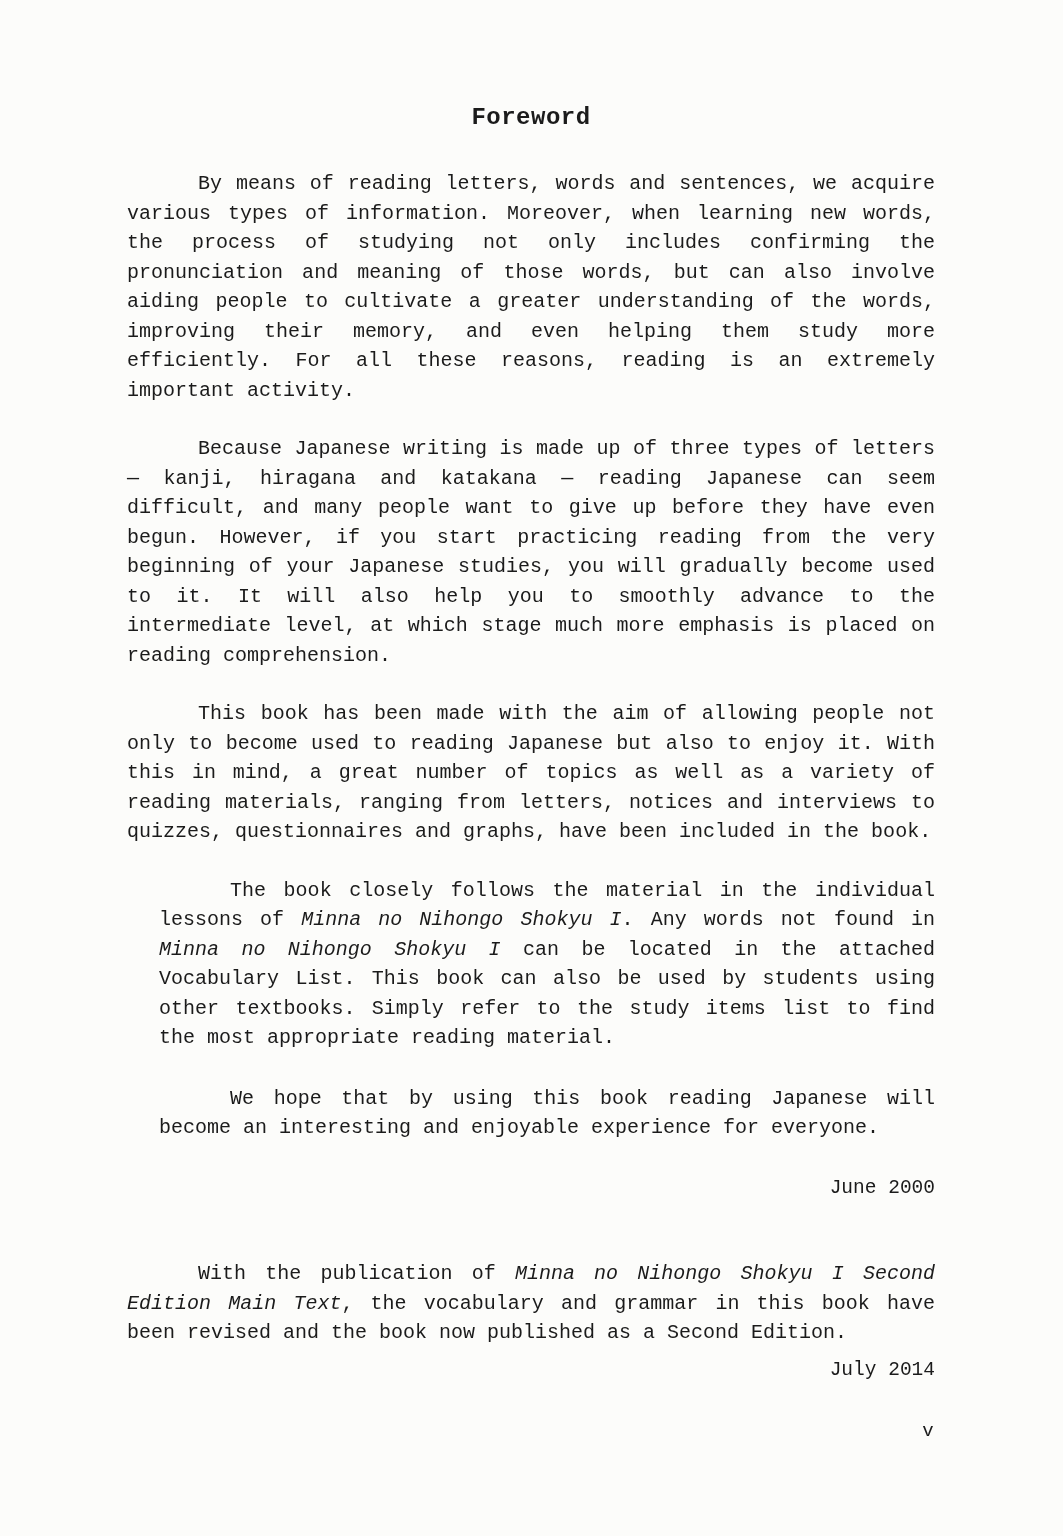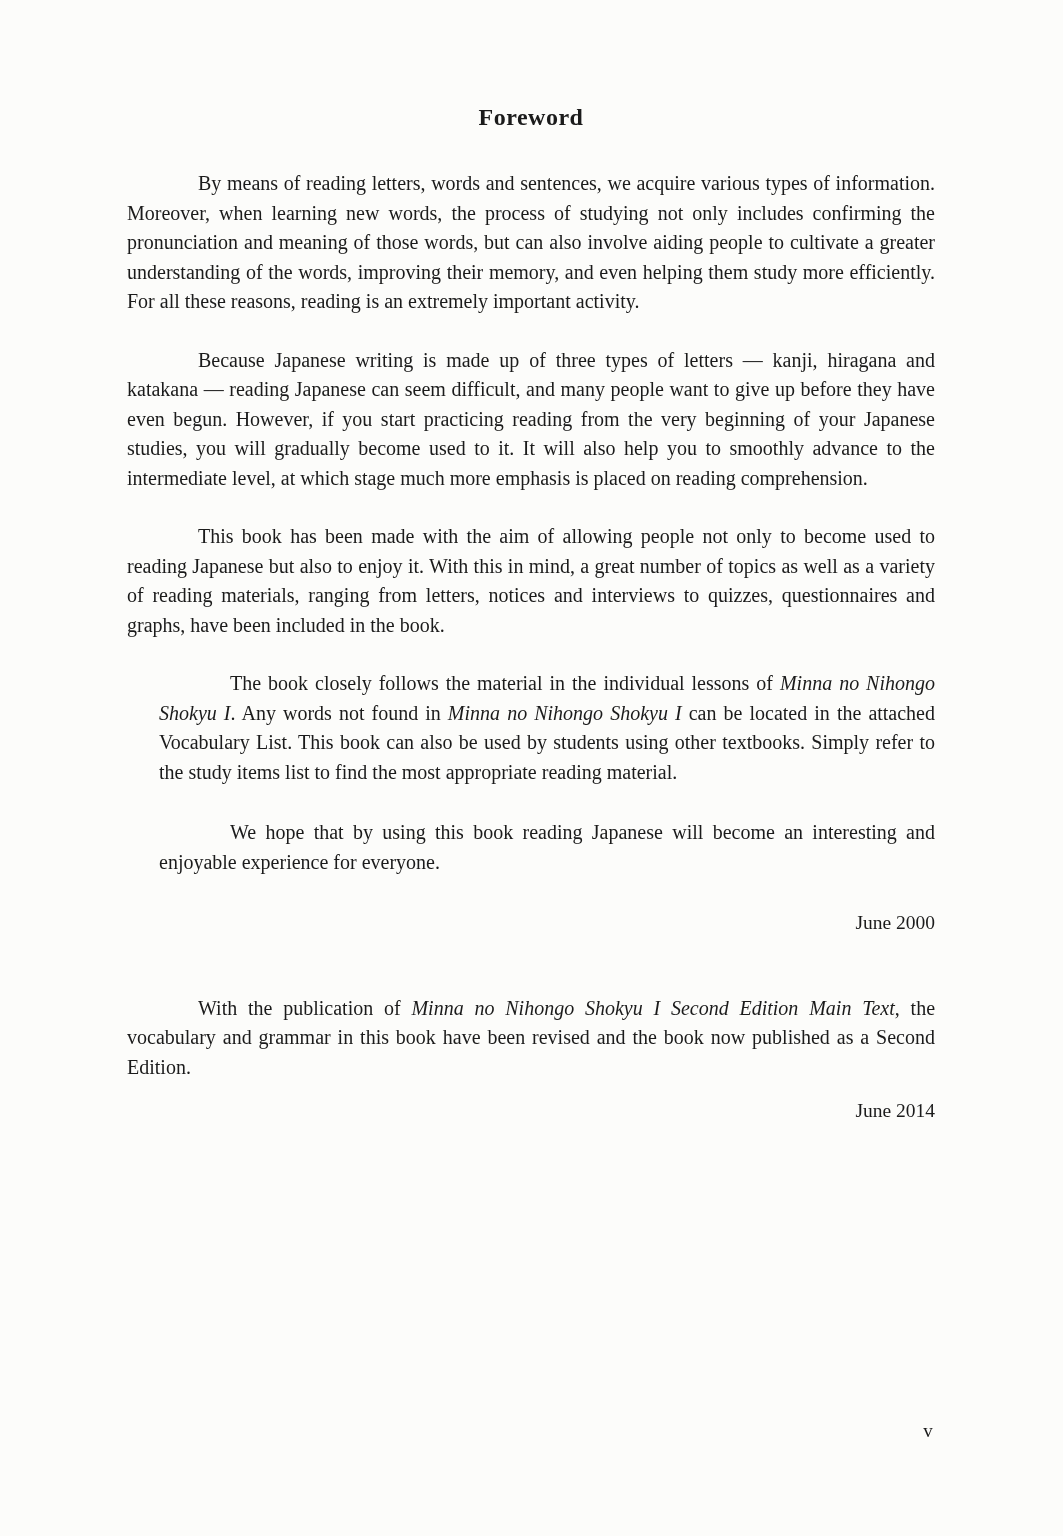--- a/index.html
+++ b/index.html
@@ -11,20 +11,21 @@
     height: 1536px;
     background: #fcfcfa;
     font-family: "Liberation Serif", serif;
     color: #1b1b1b;
     overflow: hidden;
   }
   .page {
     position: relative;
     width: 970px;
     height: 1536px;
+    font-family: Liberation Mono, monospace;
   }
   .content {
     position: absolute;
     left: 127px;
     top: 104px;
     width: 808px;
   }
   .title {
     font-size: 24px;
     font-weight: bold;
@@ -37,21 +38,21 @@
     line-height: 29.5px;
     text-align: justify;
     text-indent: 71px;
     margin: 0 0 29px 0;
   }
   p.para.tight {
     margin-bottom: 31px;
     margin-left: 32px;
   }
   p.para.last {
-    margin-bottom: 14px;
+    margin-bottom: 8px;
   }
   p.sig {
     font-size: 19.5px;
     line-height: 29.5px;
     text-align: right;
     margin: 0;
   }
   p.sig.gap-after {
     margin-bottom: 56px;
   }
@@ -80,18 +81,18 @@
     <p class="para"><span>This book has been made with the aim of allowing people not only to become used to reading Japanese but also to enjoy it. With this in mind, a great number of topics as well as a variety of reading materials, ranging from letters, notices and interviews to quizzes, questionnaires and graphs, have been included in the book.</span></p>
 
     <p class="para tight"><span>The book closely follows the material in the individual lessons of </span><i>Minna no Nihongo Shokyu I</i><span>. Any words not found in </span><i>Minna no Nihongo Shokyu I</i><span> can be located in the attached Vocabulary List. This book can also be used by students using other textbooks. Simply refer to the study items list to find the most appropriate reading material.</span></p>
 
     <p class="para tight"><span>We hope that by using this book reading Japanese will become an interesting and enjoyable experience for everyone.</span></p>
 
     <p class="sig gap-after">June 2000</p>
 
     <p class="para last"><span>With the publication of </span><i>Minna no Nihongo Shokyu I Second Edition Main Text</i><span>, the vocabulary and grammar in this book have been revised and the book now published as a Second Edition.</span></p>
 
-    <p class="sig">June 2014</p>
+    <p class="sig">July 2014</p>
 
   </div>
 
   <div class="page-number">v</div>
 </div>
 
 </body></html>

